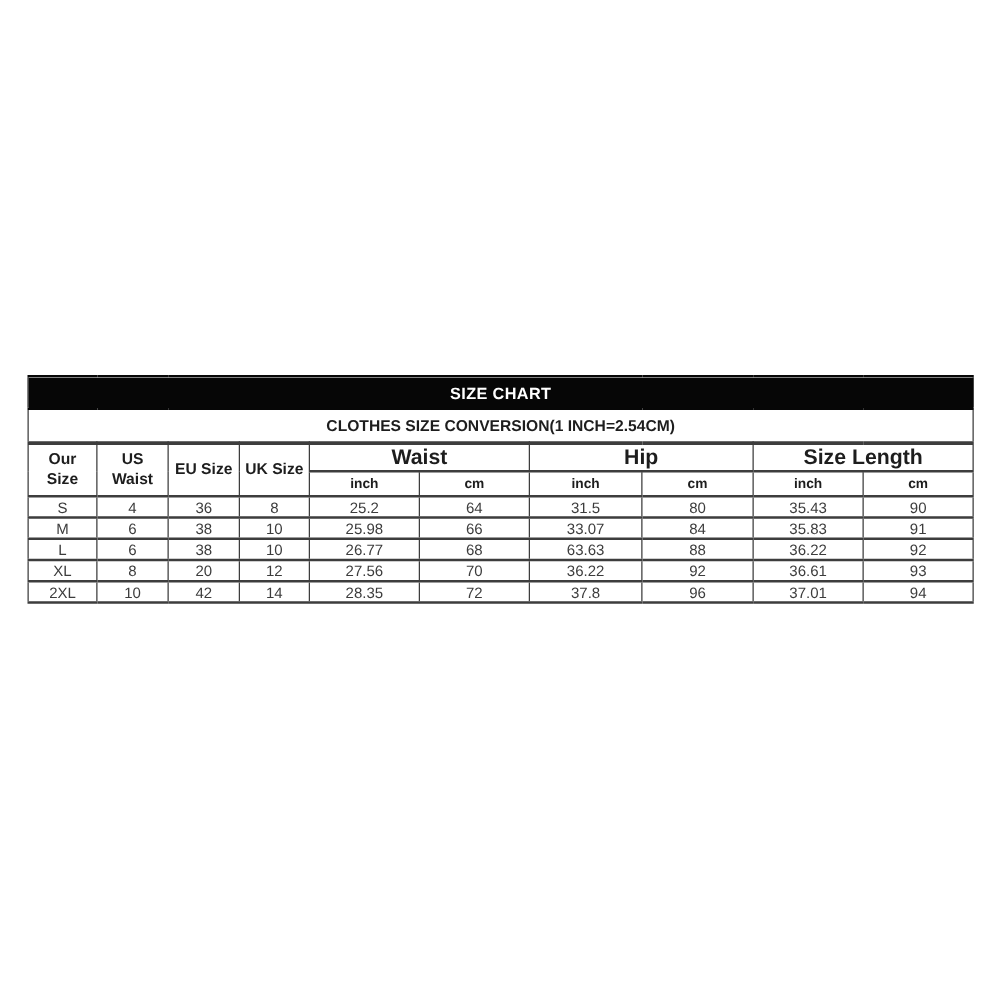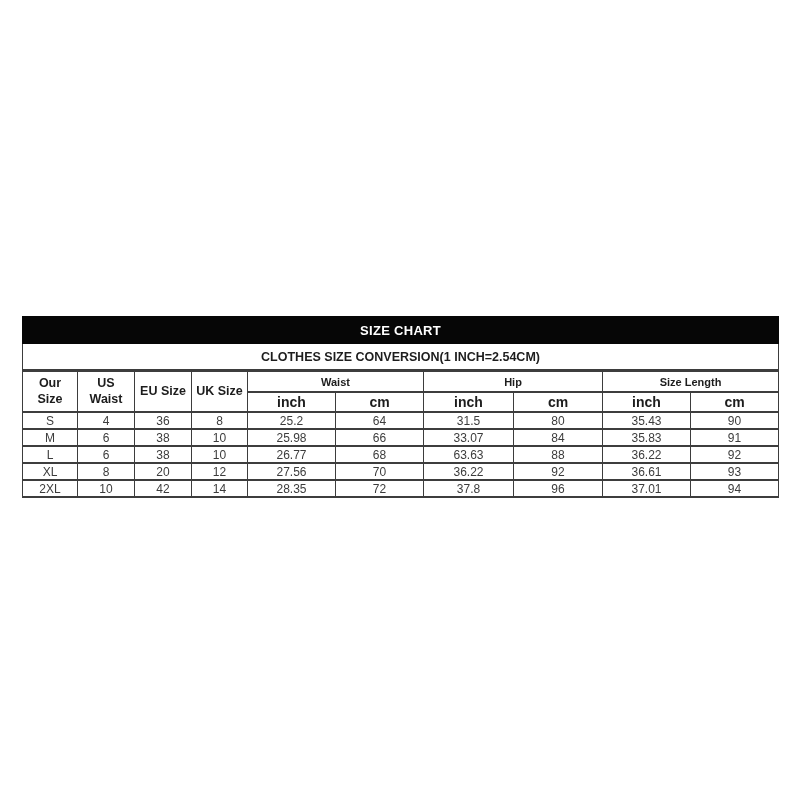--- a/index.html
+++ b/index.html
@@ -13,21 +13,21 @@
   }
   .canvas {
     position: relative;
     width: 800px;
     height: 800px;
     background: var(--page-bg, #ffffff);
   }
   .size-table-wrap {
     position: absolute;
     left: 22px;
-    top: 316px;
+    top: 300px;
     width: 756px;
   }
   table.size-table {
     border-collapse: collapse;
     table-layout: fixed;
     width: 756px;
     background: var(--table-bg, #ffffff);
   }
   table.size-table th,
   table.size-table td {
@@ -53,27 +53,27 @@
     height: 25px;
     font-weight: bold;
     font-size: 12.5px;
     color: var(--header-text, #1d1d1d);
     border-bottom-width: 3px !important;
     margin-top: 22px;
   }
   .group-header-row th {
     height: 19px;
     font-weight: bold;
-    font-size: 11px;
+    font-size: 17px;
     color: var(--header-text, #1d1d1d);
   }
   .sub-header-row th {
     height: 18px;
     font-weight: bold;
-    font-size: 14px;
+    font-size: 11px;
     color: var(--header-text, #1d1d1d);
   }
   th.simple-col {
     font-weight: bold;
     font-size: 12.5px;
     color: var(--header-text, #1d1d1d);
     line-height: 1.25;
     padding: 2px 4px;
   }
   tbody.data-rows td {

